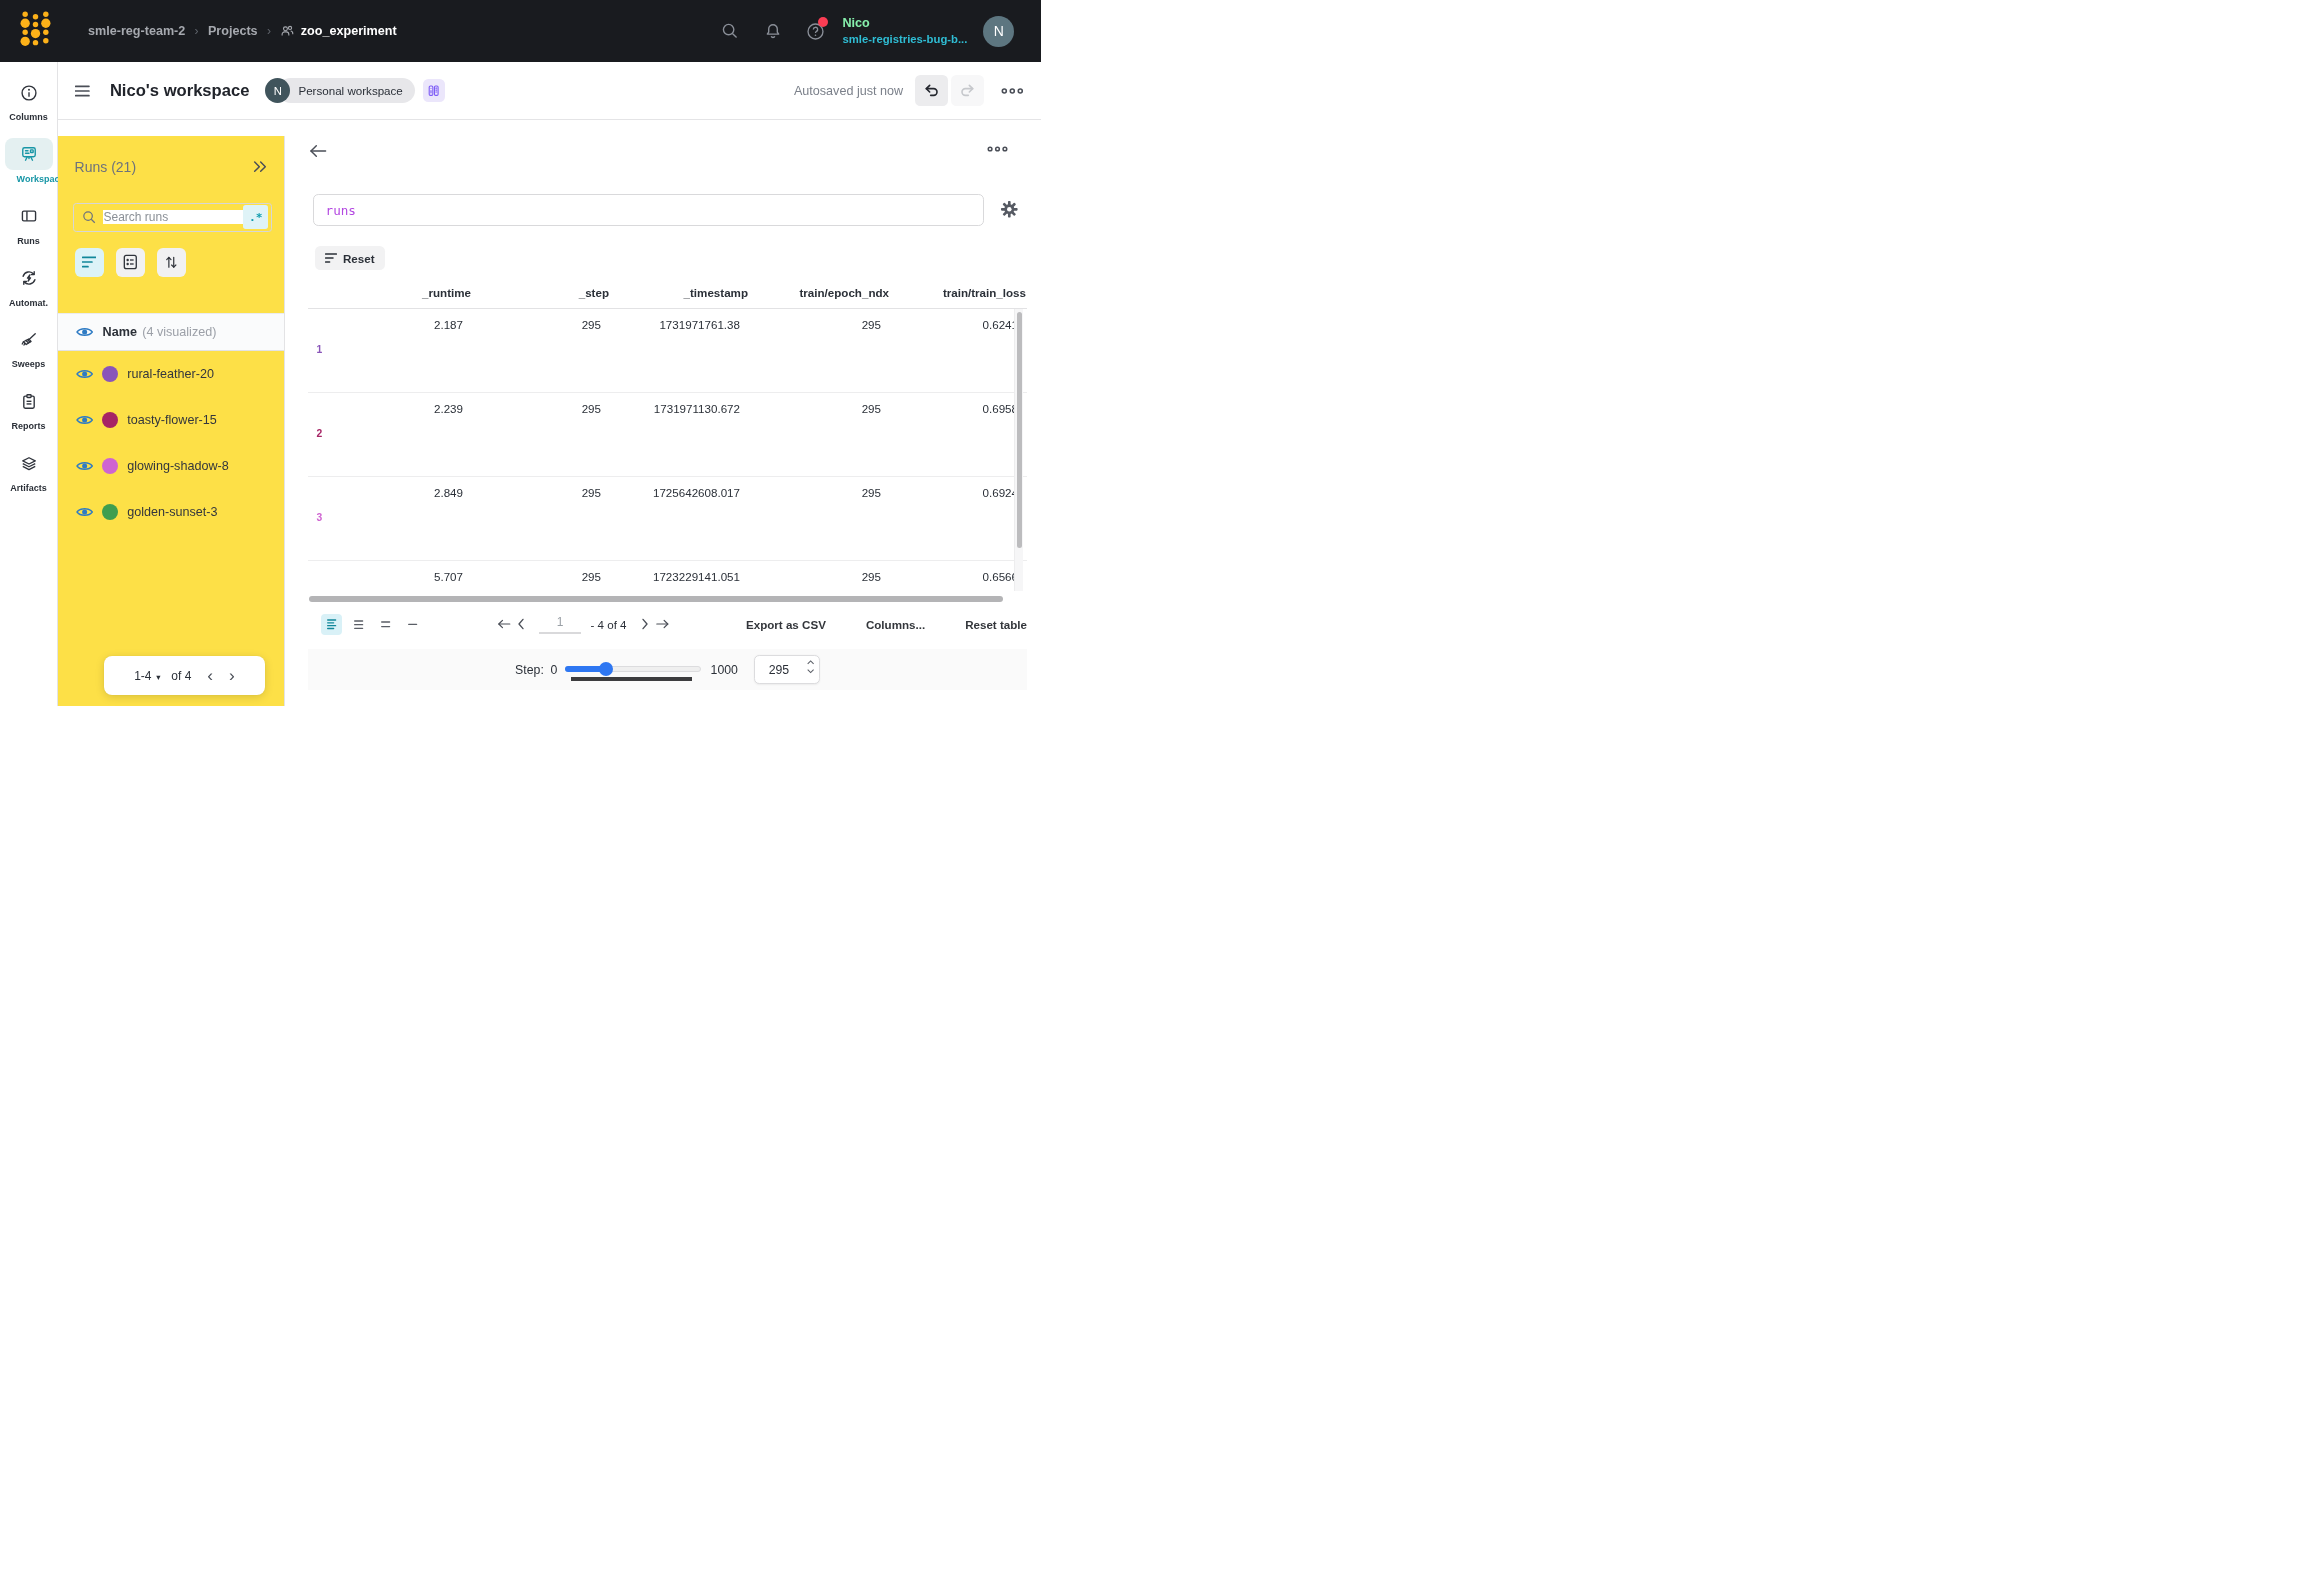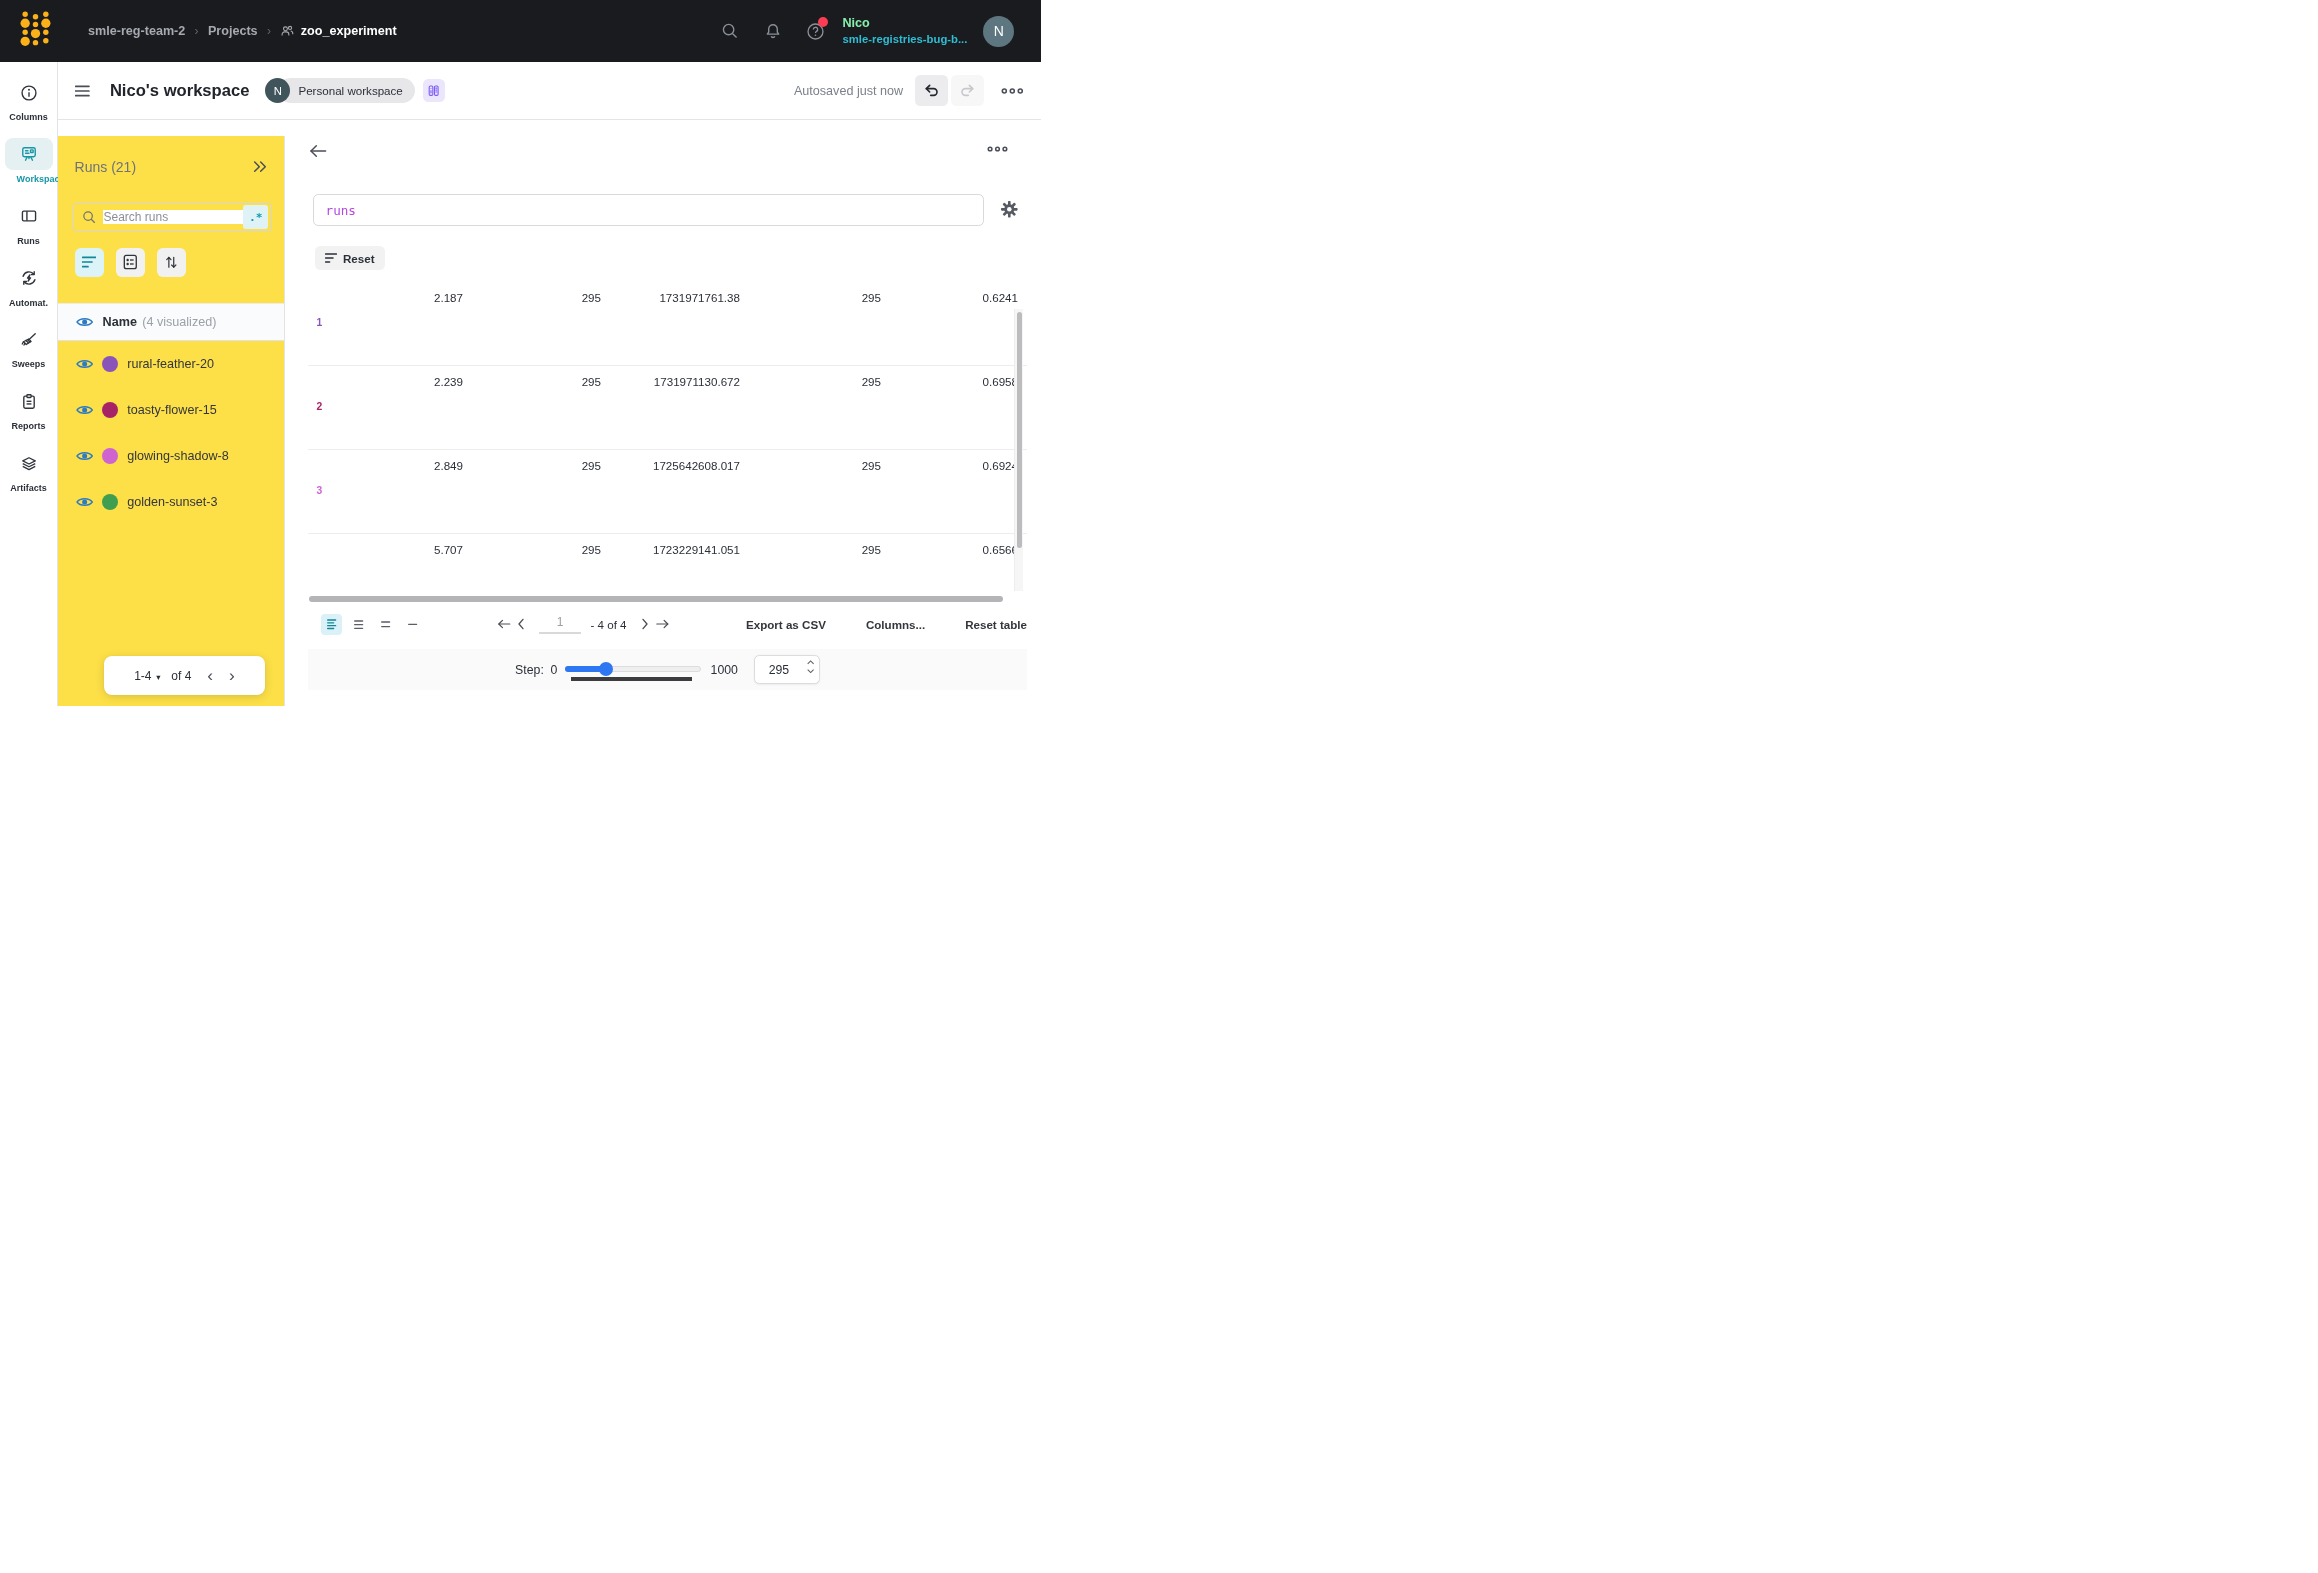--- a/index.html
+++ b/index.html
@@ -50,21 +50,21 @@
   .rp-head { display:flex; align-items:center; padding:22.6px 16px 0 16.6px; }
   .rp-title { font-size:14px; color:#6d727c; }
   .rp-collapse { margin-left:auto; cursor:pointer; display:flex; }
   .rp-search { margin:28px 12px 0 15.3px; height:29px; border:0.7px solid #d6d6d8; border-radius:3.3px; display:flex; align-items:center; padding:0 2.7px 0 8px; }
   .rp-search input { flex:1; border:none; outline:none; font-size:12px; color:#2b3038; margin-left:6.6px; min-width:0; font-family:inherit; }
   .rp-search input::placeholder { color:#8b9097; }
   .regex-btn { width:25px; height:24px; border-radius:2.7px; background:#dff3f7; color:#0f9cae; font-family:"DejaVu Sans Mono",monospace; font-size:11.3px; font-weight:700; display:flex; align-items:center; justify-content:center; cursor:pointer; }
   .rp-tools { display:flex; gap:12px; margin:16px 0 0 16.6px; }
   .tool-btn { width:29px; height:29px; border-radius:6px; background:#f1f1f2; display:flex; align-items:center; justify-content:center; cursor:pointer; }
   .tool-btn.active { background:#dcf3f8; }
-  .rp-name-header { margin-top:26px; height:38px; background:#fafbfc; border-top:0.7px solid #ececee; border-bottom:0.7px solid #e2e2e4; display:flex; align-items:center; padding-left:18px; }
+  .rp-name-header { margin-top:36px; height:38px; background:#fafbfc; border-top:0.7px solid #ececee; border-bottom:0.7px solid #e2e2e4; display:flex; align-items:center; padding-left:18px; }
   .rp-name-header .nh-label { margin-left:9.3px; font-size:12.6px; font-weight:600; color:#2b3038; }
   .rp-name-header .nh-note { margin-left:5.3px; font-size:12.6px; color:#9ca0a8; }
   .run-row { height:46px; display:flex; align-items:center; padding-left:18px; cursor:pointer; }
   .run-dot { width:16px; height:16px; border-radius:50%; margin-left:8.6px; }
   .run-label { margin-left:9.3px; font-size:12.6px; color:#33363d; }
   .rp-pager-card { position:absolute; left:46px; bottom:10.6px; width:161px; height:39px; background:#fff; border-radius:8px; box-shadow:0 2px 9.3px rgba(0,0,0,.14), 0 0 1.3px rgba(0,0,0,.08); display:flex; align-items:center; justify-content:center; }
   .rp-pager-card .pg-range { font-size:12px; color:#2b3038; cursor:pointer; }
   .caret { font-size:7.3px; color:#2b3038; margin-left:3.3px; }
   .pg-of { font-size:12px; color:#2b3038; margin-left:9.3px; }
   .pg-chev { margin-left:16px; color:#4a4e57; font-size:17.3px; line-height:1; cursor:pointer; }
@@ -443,20 +443,27 @@
     <div class="filter-btn">
       <svg width="12" height="10" viewBox="0 0 18 15" stroke="#2b3038" stroke-width="2.2" stroke-linecap="round">
           <line x1="1" y1="1.5" x2="17" y2="1.5"></line>
           <line x1="1" y1="7.5" x2="12" y2="7.5"></line>
           <line x1="1" y1="13.5" x2="7" y2="13.5"></line>
         </svg>
       <span>Reset</span>
     </div>
 
     <div class="table">
+      <div class="thead">
+        <div class="th">_runtime</div>
+        <div class="th">_step</div>
+        <div class="th">_timestamp</div>
+        <div class="th">train/epoch_ndx</div>
+        <div class="th">train/train_loss</div>
+      </div>
       <div class="tbody">
         <div class="trow">
           <span class="row-num" style="color: rgb(138, 85, 185);">1</span>
           <div class="td">2.187</div>
           <div class="td">295</div>
           <div class="td">1731971761.38</div>
           <div class="td">295</div>
           <div class="td">0.6241</div>
         </div>
         <div class="trow">

